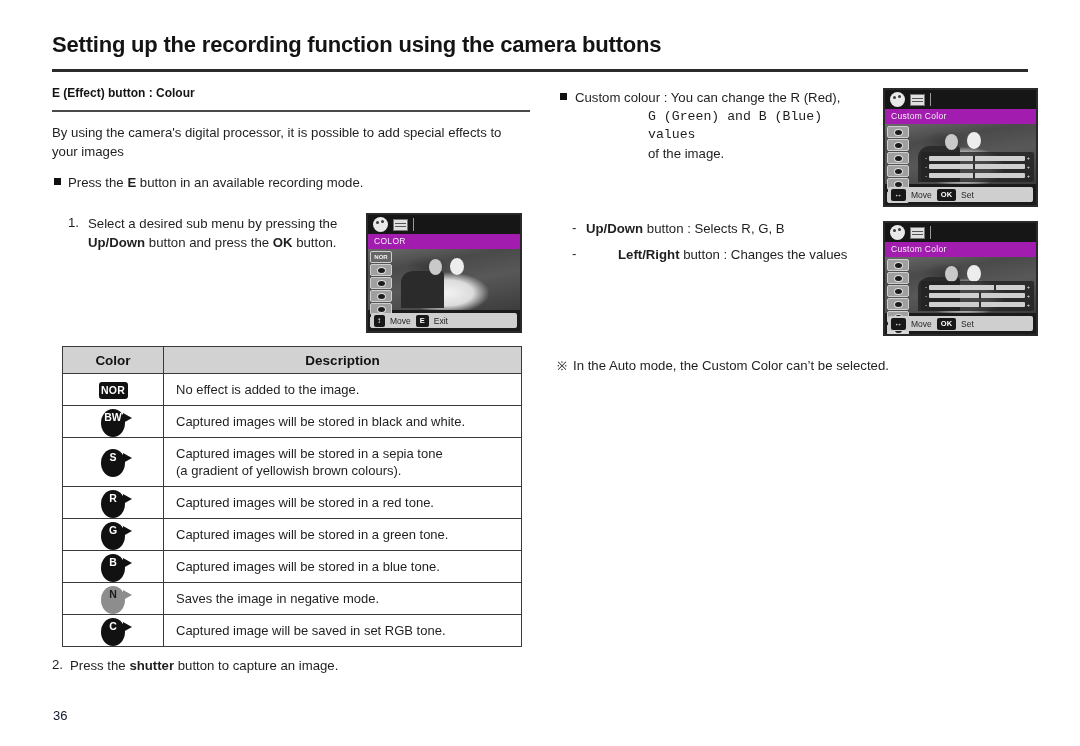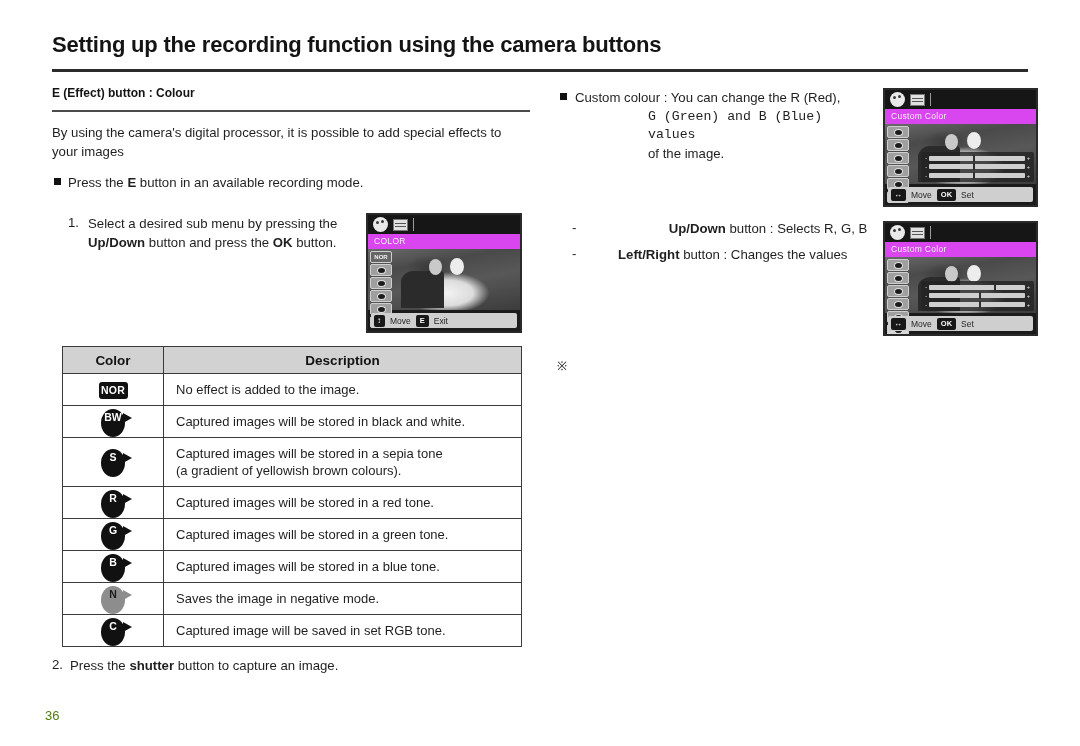--- a/index.html
+++ b/index.html
@@ -216,21 +216,21 @@
     box-shadow: 0 3px 0 #555;
   }
   .tab-div {
     width: 1px; height: 13px; background: #999;
   }
   .lcd-label {
     position: absolute;
     left: 0; right: 0;
     top: 19px;
     height: 21px;
-    background: #d946ef;
+    background: #a21caf;
     color: #f2f2f2;
     font-size: 8.5px;
     line-height: 15px;
     padding-left: 6px;
     letter-spacing: 0.3px;
     box-sizing: border-box;
   }
   .lcd-photo {
     position: absolute;
     left: 0; right: 0;
@@ -358,24 +358,24 @@
   }
   .rgb-knob {
     position: absolute;
     top: -1px;
     width: 2px; height: 7px;
     background: #303030;
   }
 
   .page-num {
     position: absolute;
-    left: 45px;
+    left: 53px;
     top: 708px;
     font-size: 13px;
-    color: #4d7c0f;
+    color: #0f172a;
   }
 </style>
 </head>
 <body>
 
 <div class="page">
 
   <div class="main-title">Setting up the recording function using the camera buttons</div>
   <div class="title-rule"></div>
 
@@ -502,30 +502,31 @@
   </div>
 
   <div class="bullet-sq" style="left:560px; top:93px;"></div>
   <div class="para" style="left:575px; top:89px; width:300px;">
     <span>Custom colour : You can change the R (Red),</span><br>
     <span style="display:inline-block; padding-left:73px;font-family:Liberation Mono, monospace;">G (Green) and B (Blue) values</span><br>
     <span style="display:inline-block; padding-left:73px;">of the image.</span>
   </div>
 
   <div class="dash" style="left:572px; top:220px;">-</div>
-  <div class="para" style="left:618px; top:220px; width:300px;text-align:center;">
+  <div class="para" style="left:586px; top:220px; width:300px;">
     <span class="bold">Up/Down</span><span> button  : Selects R, G, B</span>
   </div>
 
   <div class="dash" style="left:572px; top:246px;">-</div>
   <div class="para" style="left:590px; top:246px; width:300px;padding-left:28px;">
     <span class="bold">Left/Right</span><span> button : Changes the values</span>
   </div>
 
   <div class="asterisk" style="left:557px; top:357px;">※</div>
+  <div class="para" style="left:573px; top:357px; width:370px;">In the Auto mode, the Custom Color can’t be selected.</div>
 
   <div class="lcd" style="left:883px; top:88px; width:155px; height:119px;">
     <div class="lcd-topbar">
       <div class="tab-circle"></div>
       <div class="tab-film"></div>
       <div class="tab-div"></div>
     </div>
     <div class="lcd-label">Custom Color</div>
     <div class="lcd-photo">
       <div class="suit"></div>

